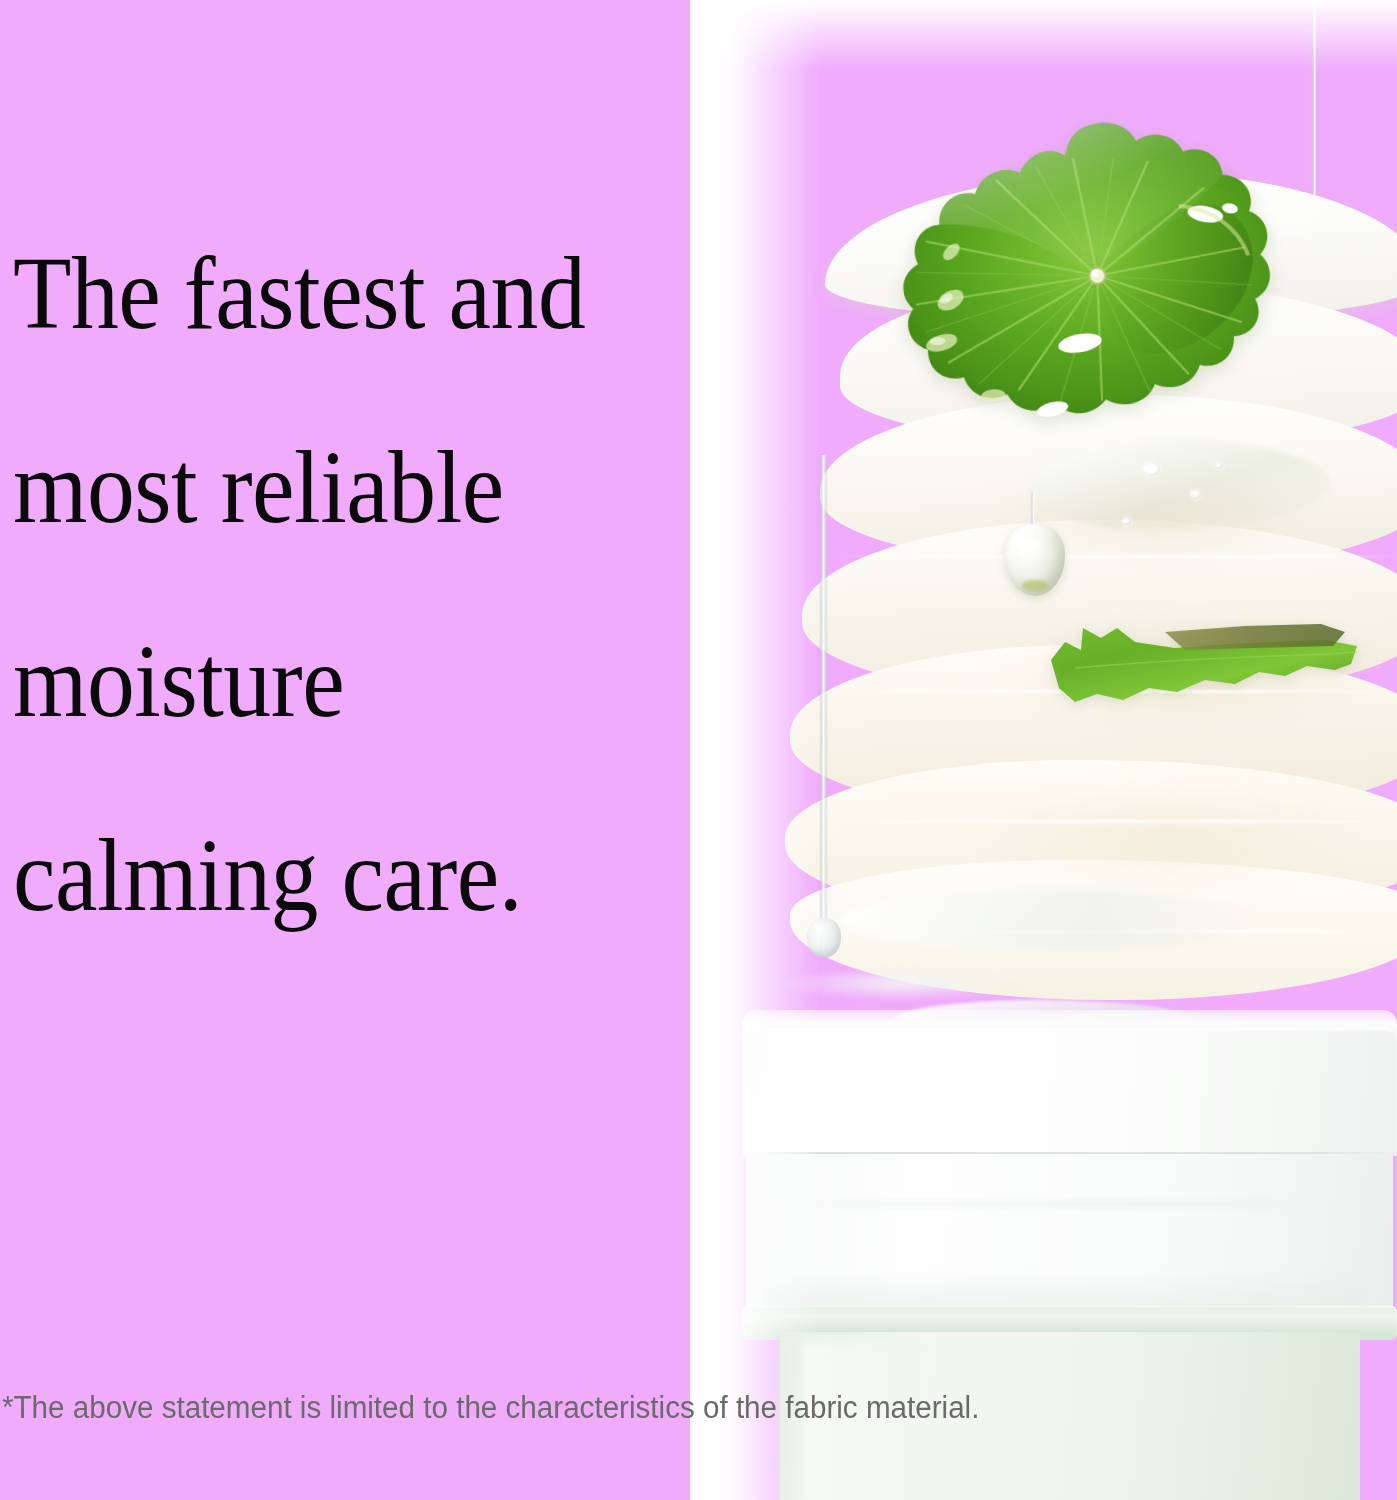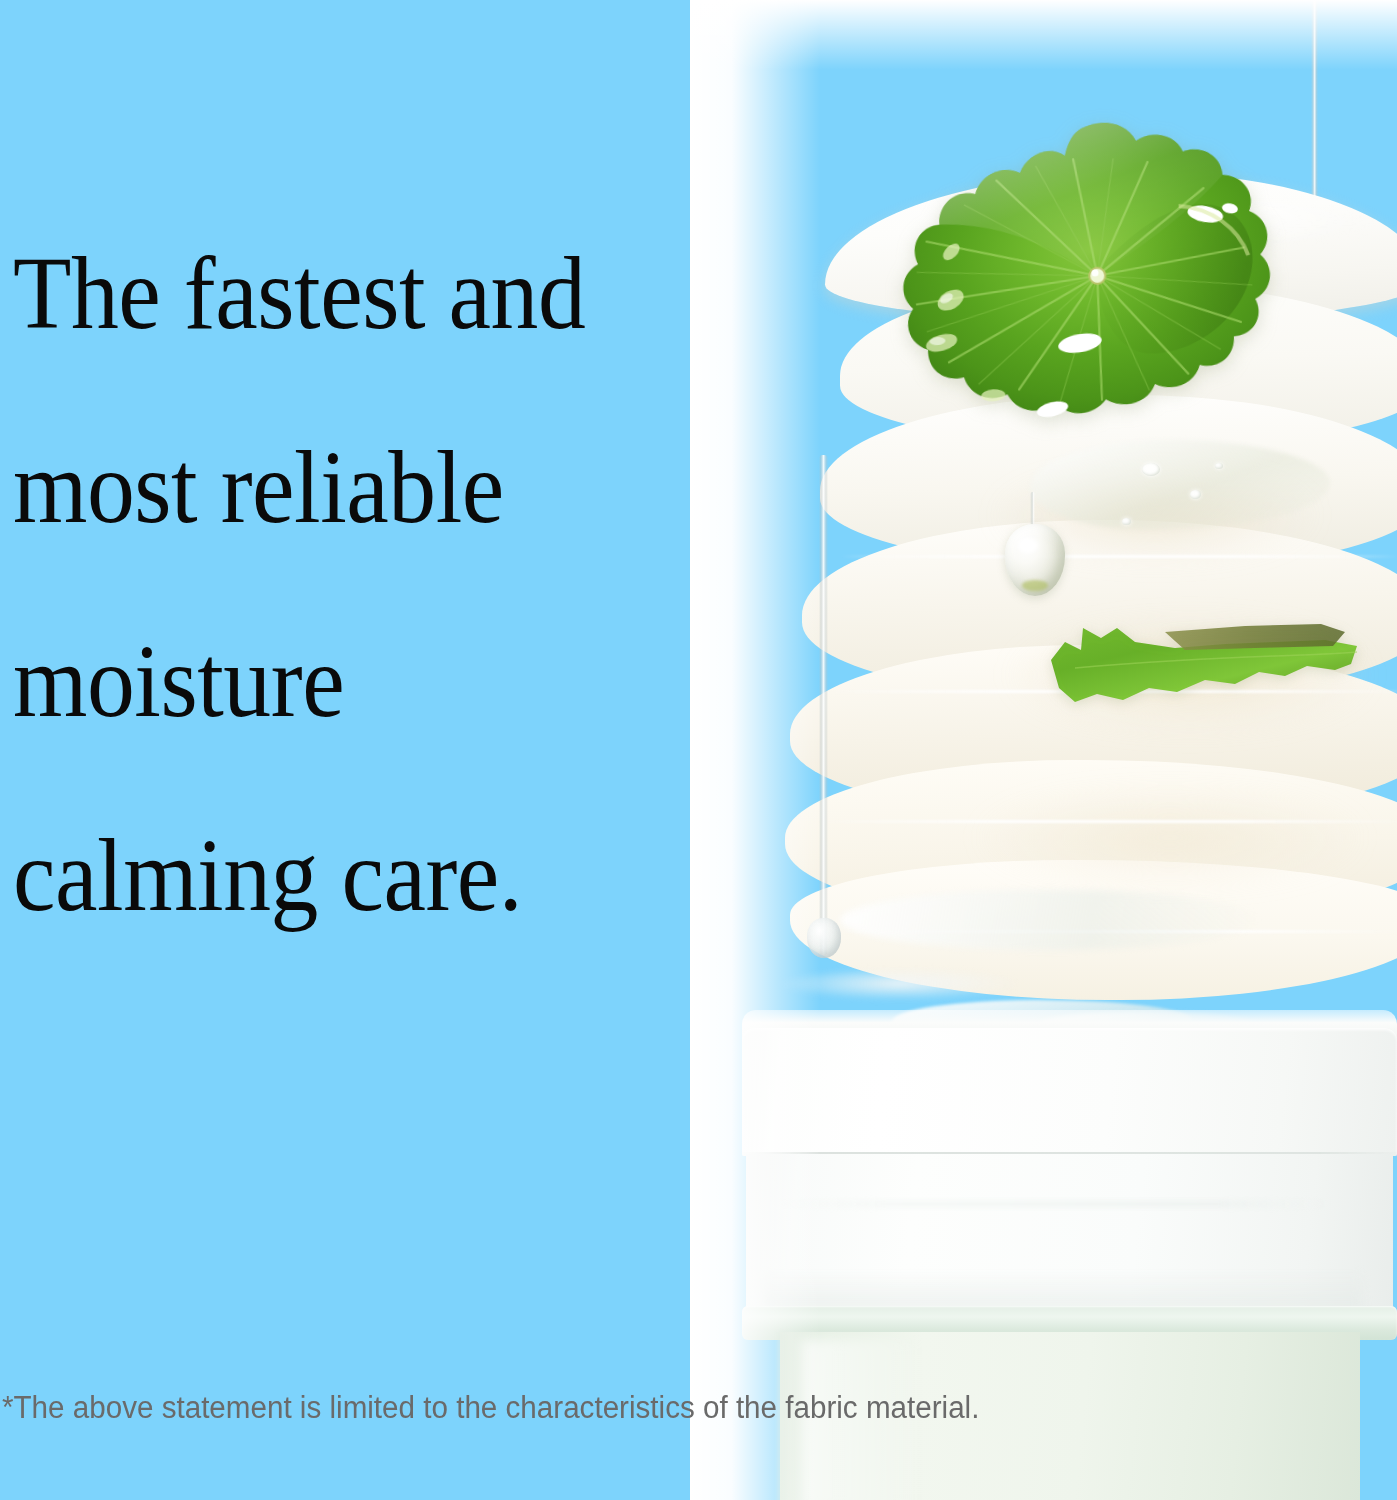--- a/index.html
+++ b/index.html
@@ -10,21 +10,21 @@
     height: 1500px;
     background: #ffffff;
     font-family: "Liberation Sans", sans-serif;
     overflow: hidden;
   }
 
   #banner {
     position: relative;
     width: 1397px;
     height: 1500px;
-    background: #7dd3fc;
+    background: #f0abfc;
     overflow: hidden;
   }
 
   
   #headline {
     position: absolute;
     left: 13px;
     top: 196px;
     width: 830px;
     z-index: 40;

